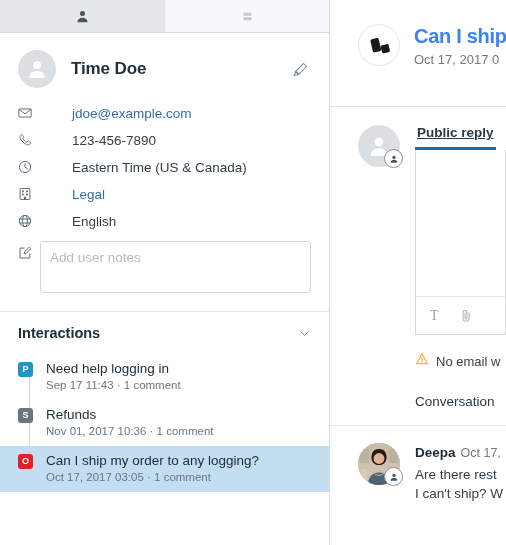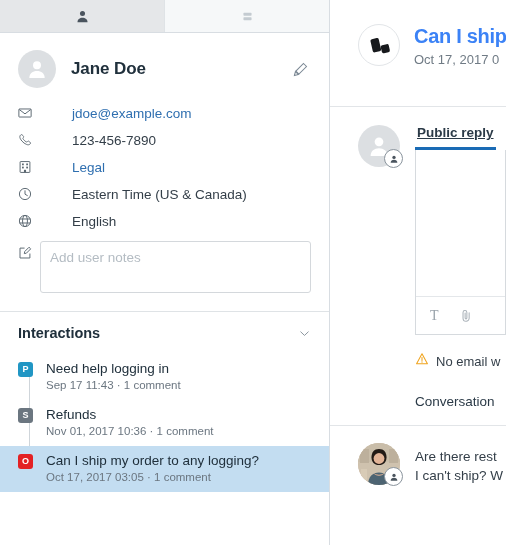--- a/index.html
+++ b/index.html
@@ -174,21 +174,21 @@
     </div>
 
     <div class="profile">
       <div class="profile-row">
         <div class="avatar-lg">
           <svg width="22" height="22" viewBox="0 0 16 16">
             <circle cx="8" cy="5.2" r="2.9" fill="#ffffff"></circle>
             <path d="M2.4 14.6c0-3.2 2.5-5.1 5.6-5.1s5.6 1.9 5.6 5.1z" fill="#ffffff"></path>
           </svg>
         </div>
-        <div class="pname">Jane Doe</div>
+        <div class="pname">Time Doe</div>
         <div class="edit-btn">
           <span>
             <svg width="15" height="15" viewBox="0 0 16 16">
               <path d="M11.2 1.6l3.2 3.2-8.1 8.1-3.2-3.2z" fill="none" stroke="#7b8894" stroke-width="1.1"></path>
               <path d="M2.6 10.2l3.2 3.2-4.3 1.1z" fill="none" stroke="#7b8894" stroke-width="1.1"></path>
             </svg>
           </span>
         </div>
       </div>
     </div>
@@ -210,39 +210,39 @@
           <svg width="14" height="14" viewBox="0 0 16 16">
             <path d="M3.2 2.2c1.1-1 2 .2 3 1.5.5.7.3 1.2-.3 1.8-.5.5-.4.9.4 1.9.9 1.1 1.8 2 2.7 2.5.8.5 1.2.5 1.7 0 .6-.6 1.1-.9 1.8-.4 1.3 1 2.4 1.9 1.4 3-.9 1-2.3 1.3-4.1.6C7.8 12.3 6 11 4.5 9.2 2.9 7.4 2 5.6 2.1 4.1c0-.8.4-1.3 1.1-1.9z" fill="none" stroke="#5b6770" stroke-width="1.05"></path>
           </svg>
         </div>
         <div class="fval">123-456-7890</div>
       </div>
 
       <div class="field">
         <div class="fico">
           <svg width="14" height="14" viewBox="0 0 16 16">
+            <circle cx="8" cy="8" r="6.4" fill="none" stroke="#5b6770" stroke-width="1.1"></circle>
+            <path d="M8 4.3V8.2l2.7 1.6" fill="none" stroke="#5b6770" stroke-width="1.1" stroke-linecap="round"></path>
+          </svg>
+        </div>
+        <div class="fval">Eastern Time (US &amp; Canada)</div>
+      </div>
+
+      <div class="field">
+        <div class="fico">
+          <svg width="14" height="14" viewBox="0 0 16 16">
             <rect x="2.4" y="1.8" width="11.2" height="12.4" rx="0.6" fill="none" stroke="#5b6770" stroke-width="1.1"></rect>
             <rect x="4.6" y="4" width="2" height="2" fill="#5b6770"></rect>
             <rect x="9.4" y="4" width="2" height="2" fill="#5b6770"></rect>
             <rect x="4.6" y="7.6" width="2" height="2" fill="#5b6770"></rect>
             <rect x="9.4" y="7.6" width="2" height="2" fill="#5b6770"></rect>
             <rect x="6.8" y="11.2" width="2.4" height="3" fill="#5b6770"></rect>
           </svg>
         </div>
         <div class="fval link">Legal</div>
-      </div>
-
-      <div class="field">
-        <div class="fico">
-          <svg width="14" height="14" viewBox="0 0 16 16">
-            <circle cx="8" cy="8" r="6.4" fill="none" stroke="#5b6770" stroke-width="1.1"></circle>
-            <path d="M8 4.3V8.2l2.7 1.6" fill="none" stroke="#5b6770" stroke-width="1.1" stroke-linecap="round"></path>
-          </svg>
-        </div>
-        <div class="fval">Eastern Time (US &amp; Canada)</div>
       </div>
 
       <div class="field">
         <div class="fico">
           <svg width="14" height="14" viewBox="0 0 16 16">
             <circle cx="8" cy="8" r="6.4" fill="none" stroke="#5b6770" stroke-width="1.1"></circle>
             <ellipse cx="8" cy="8" rx="2.8" ry="6.4" fill="none" stroke="#5b6770" stroke-width="1.1"></ellipse>
             <path d="M1.8 5.7h12.4M1.8 10.3h12.4" stroke="#5b6770" stroke-width="1.1"></path>
           </svg>
         </div>
@@ -388,19 +388,22 @@
           </svg>
         </div>
         <span class="av-badge">
           <svg width="10" height="10" viewBox="0 0 16 16">
             <circle cx="8" cy="5.4" r="2.7" fill="#4a545e"></circle>
             <path d="M2.6 14c0-3 2.4-4.7 5.4-4.7S13.4 11 13.4 14z" fill="#4a545e"></path>
           </svg>
         </span>
       </div>
       <div class="msg-body">
+        <div>
+          <span class="msg-name">Deepa</span><span class="msg-date">Oct 17,</span>
+        </div>
         <div class="msg-text">Are there rest</div>
         <div class="msg-text" style="margin-top:0;">I can't ship? W</div>
       </div>
     </div>
 
   </div>
 </div>
 
 </body></html>

